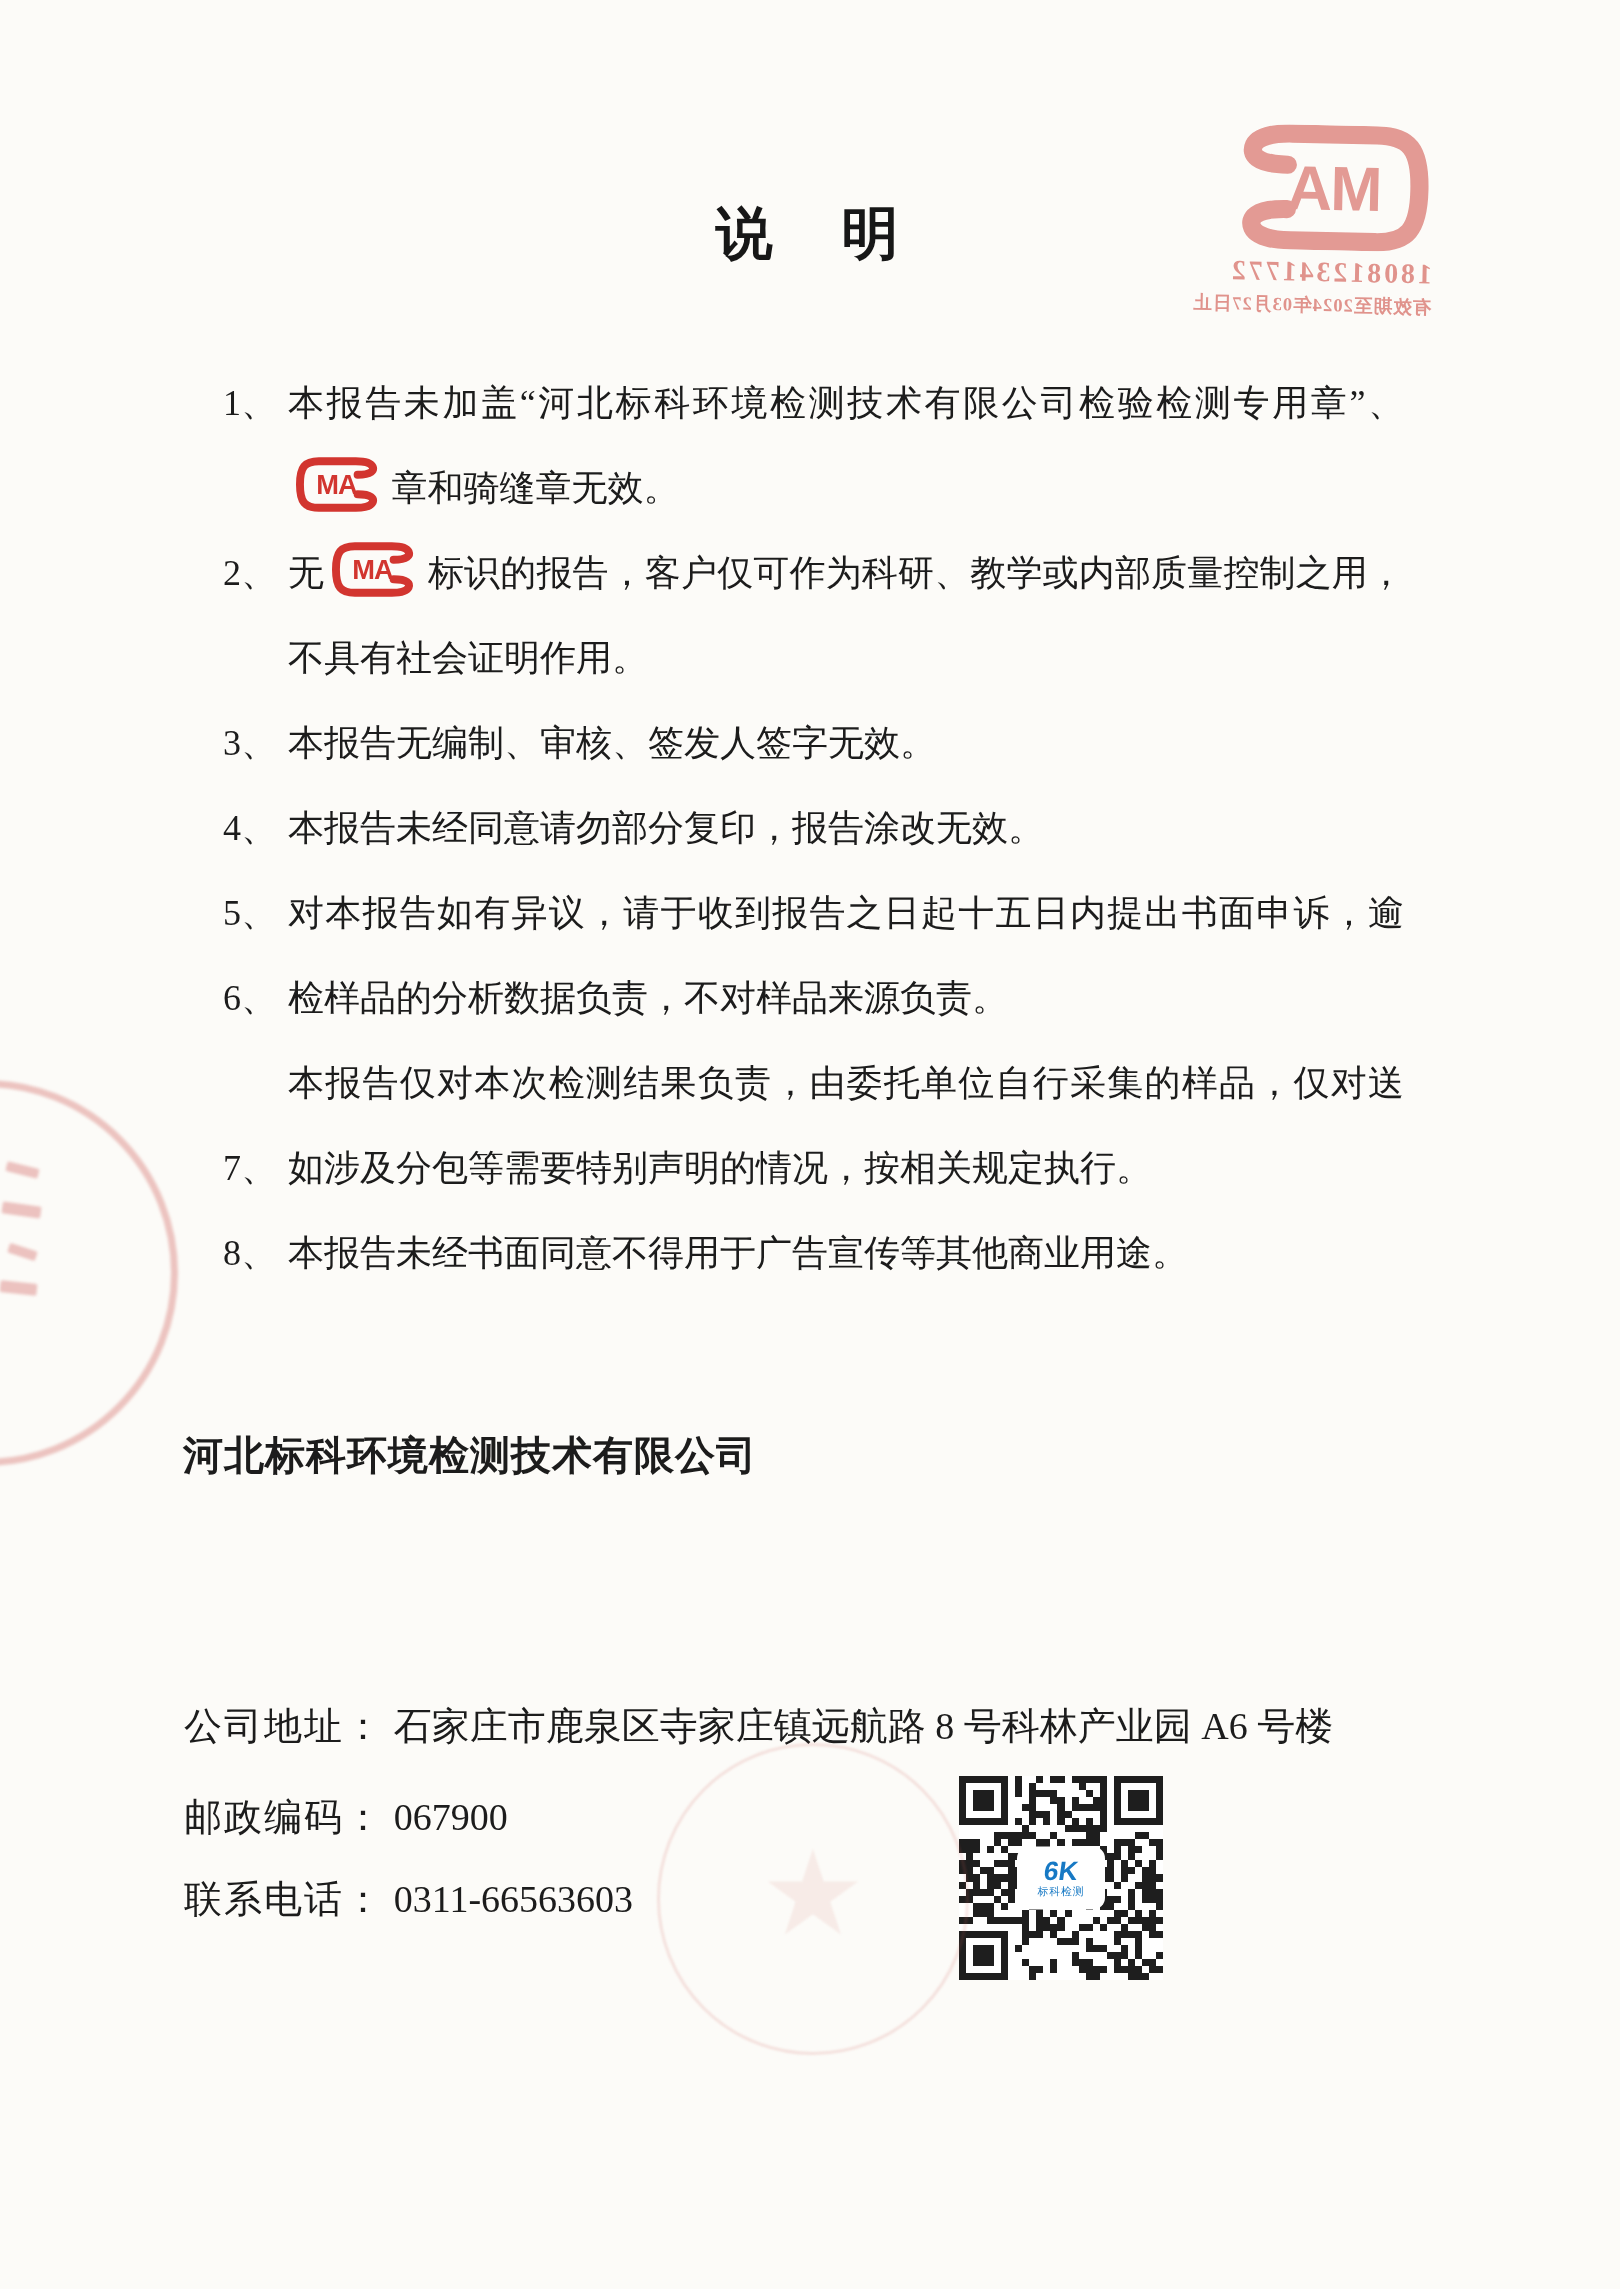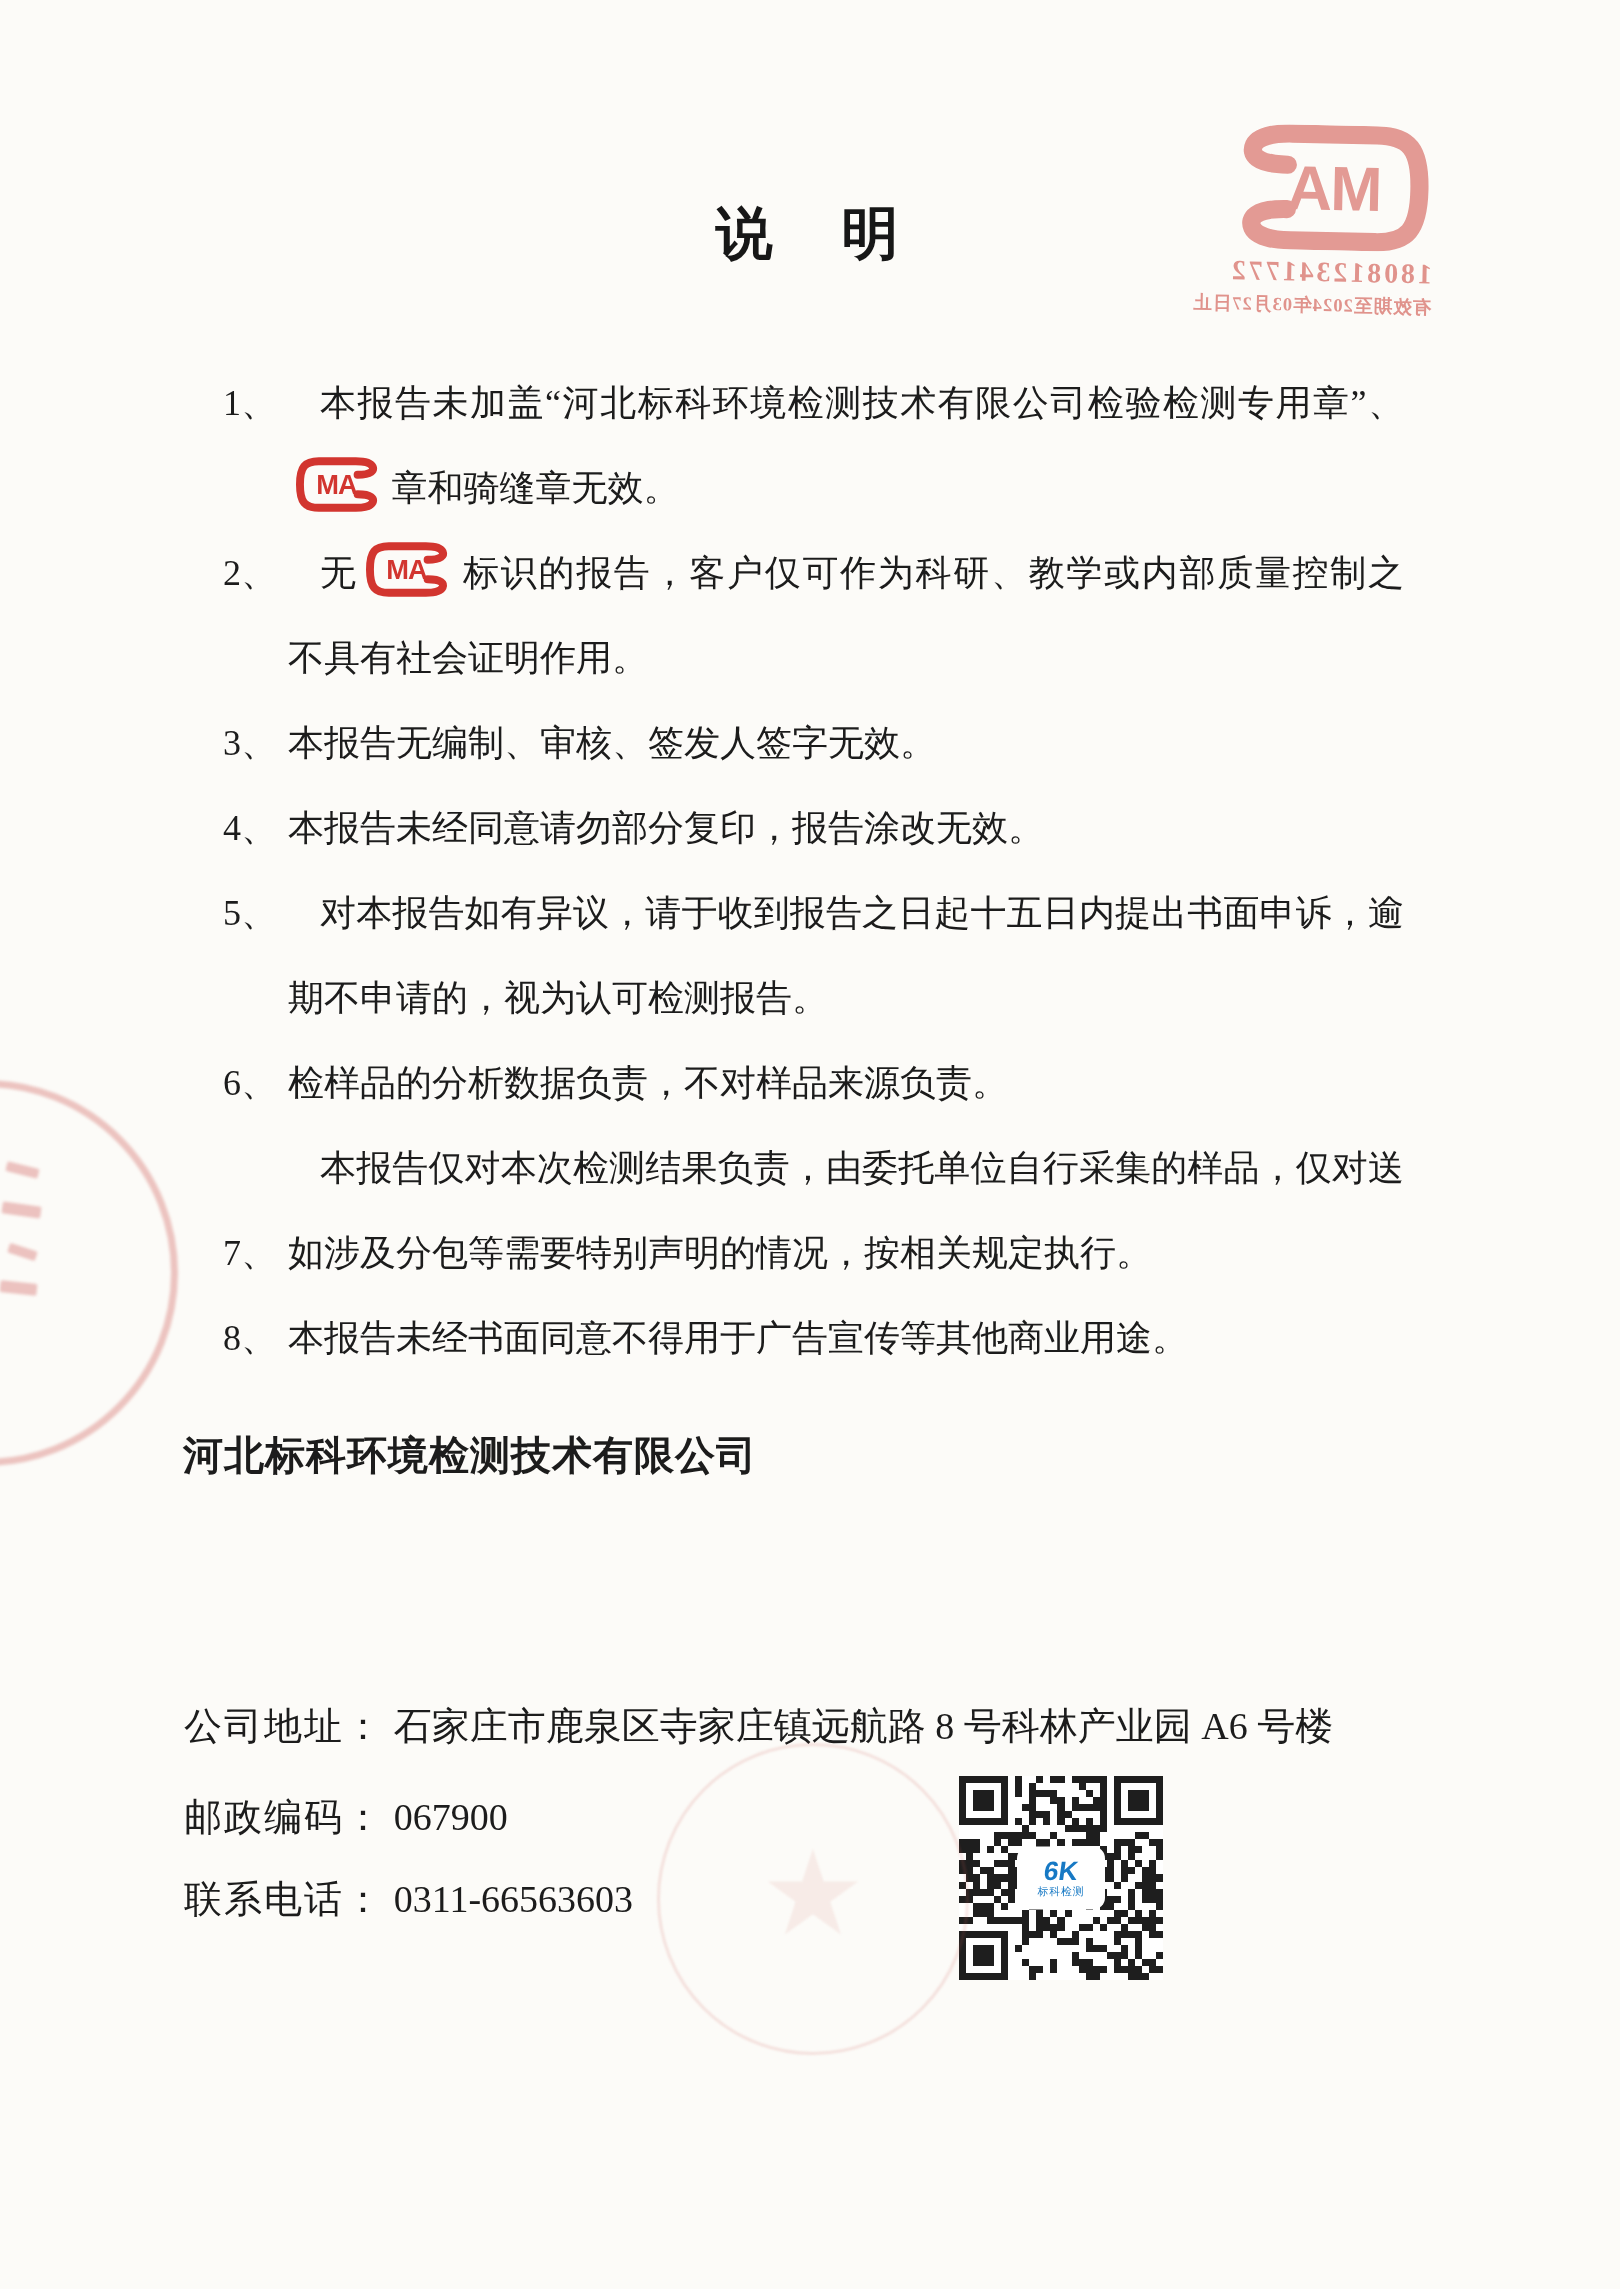--- a/index.html
+++ b/index.html
@@ -54,21 +54,20 @@
   .note-body{flex:1;min-width:0;}
   .note-line{
     height:85px;line-height:85px;
     text-align:justify;text-align-last:left;
     white-space:nowrap;
   }
   .note-line.fill{
     white-space:normal;
     text-align-last:justify;
     overflow:hidden;
-    margin-left:32px;
   }
   
   .cma{display:inline-block;vertical-align:-11.8px;margin:0 7.8px;}
   .cma svg{width:88px;height:55px;display:block;}
 
   
   .company-name{
     position:absolute;left:183px;top:1428px;
     font-family:"Liberation Sans","DejaVu Sans",sans-serif;
     font-weight:700;font-size:40px;letter-spacing:1px;
@@ -180,21 +179,20 @@
       <div class="note-item">
         <span class="note-num">4、</span>
         <div class="note-body">
           <div class="note-line"><span>本报告未经同意请勿部分复印，报告涂改无效。</span></div>
         </div>
       </div>
       <div class="note-item">
         <span class="note-num">5、</span>
         <div class="note-body">
           <div class="note-line fill"><span>对本报告如有异议，请于收到报告之日起十五日内提出书面申诉，逾</span></div>
-          <div class="note-line"><span>期不申请的，视为认可检测报告。</span></div>
         </div>
       </div>
       <div class="note-item">
         <span class="note-num">6、</span>
         <div class="note-body">
           <div class="note-line"><span>检样品的分析数据负责，不对样品来源负责。</span></div>
           <div class="note-line fill"><span>本报告仅对本次检测结果负责，由委托单位自行采集的样品，仅对送</span></div>
         </div>
       </div>
       <div class="note-item">

